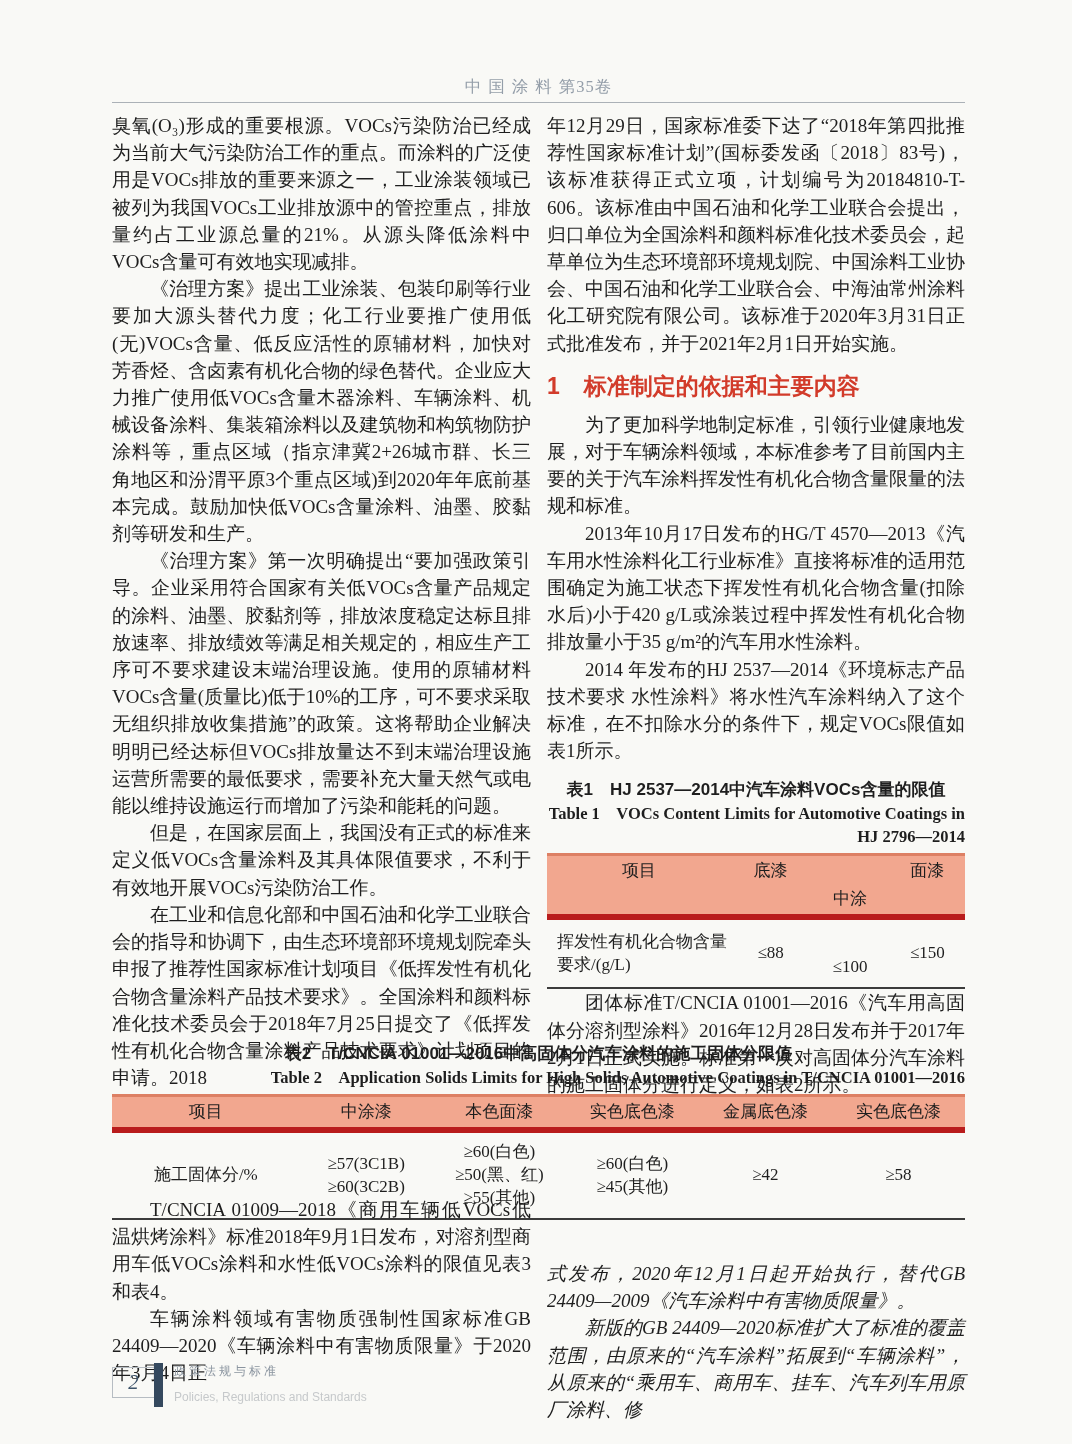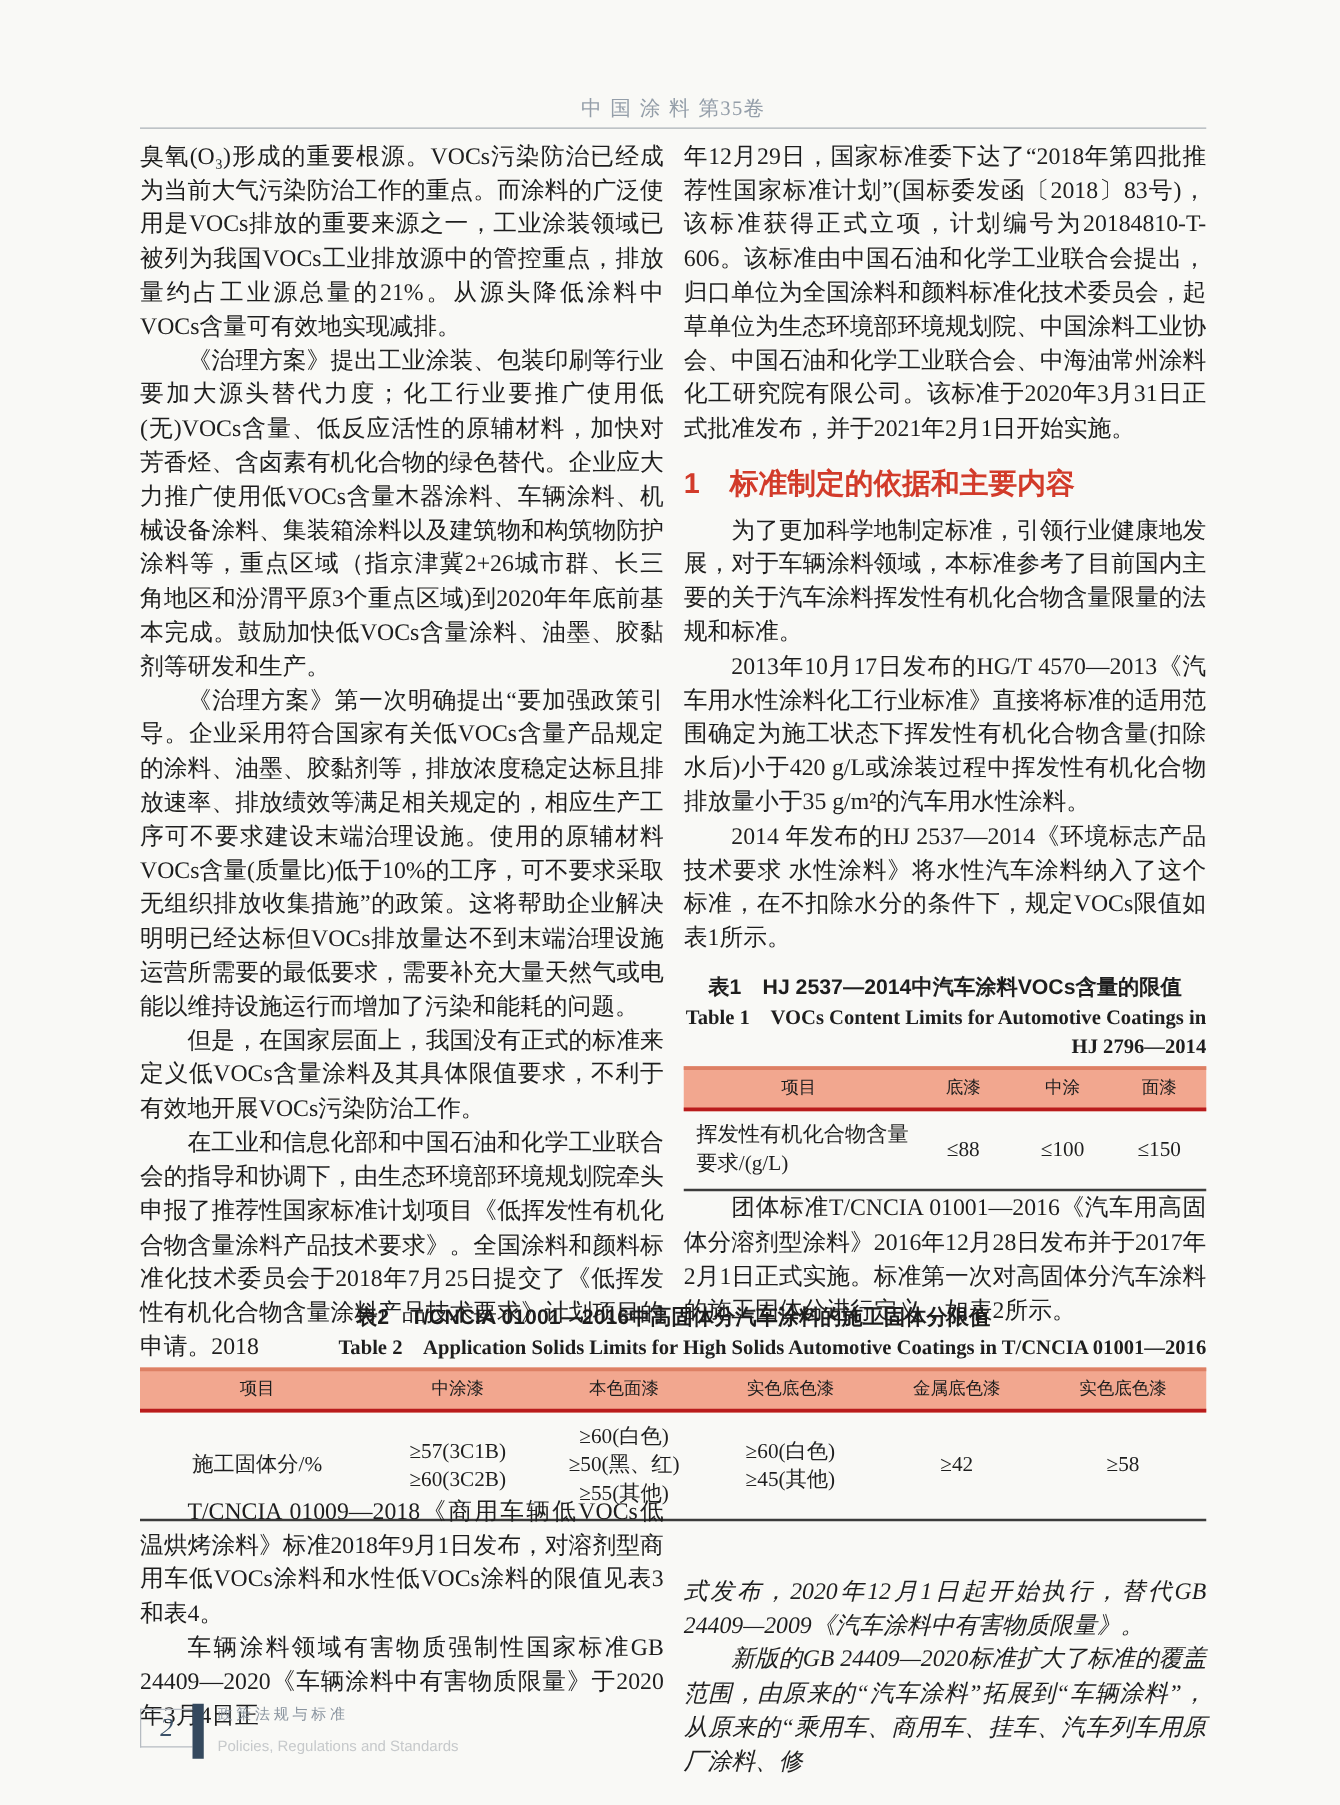--- a/index.html
+++ b/index.html
@@ -25,24 +25,24 @@
          font-size:23px;font-weight:bold;margin:14px 0 10px 0;line-height:30px;}
   .sec-h .num{margin-right:24px;}
   
   .t-cap-zh{font-weight:bold;text-align:center;font-size:17px;line-height:24px;
             font-family:"Liberation Sans","DejaVu Sans",sans-serif;margin-top:14px;}
   .t-cap-en{font-weight:bold;text-align:right;font-size:16.5px;line-height:23px;
             font-family:"Liberation Serif","DejaVu Serif",serif;}
   
   .tbl{border-bottom:2px solid #3c3c3c;margin-top:5px;}
   .tbl-head{display:flex;background:#f2a78f;border-top:3px solid #dd8064;
-            border-bottom:3px solid #b91c1c;font-size:14px;line-height:30px;}
+            border-bottom:6px solid #b91c1c;font-size:17px;line-height:30px;}
   .tbl-head .c{text-align:center;}
   .tbl-row{display:flex;align-items:center;padding:7px 0 9px 0;font-size:17px;line-height:23px;}
-  .t1-c0{width:44%;} .t1-c1{width:19%;} .t1-c2{width:19%;} .t1-c3{width:18%;}
+  .t1-c0{width:44%;} .t1-c1{width:19%;} .t1-c2{width:19%;margin-top:28px;} .t1-c3{width:18%;}
   .t1-label{padding-left:10px;box-sizing:border-box;text-align:left;}
   .t1-val{text-align:center;}
   .tbl2-wrap{position:absolute;left:112px;top:1042px;width:853px;}
   .t2-c0{width:22%;} .t2-c{width:15.6%;}
   .t2-cell{text-align:center;white-space:pre-line;}
   .t2-label{text-align:center;}
   .after-t1{margin-top:26px;}
   
   .foot{position:absolute;left:112px;top:1363px;width:500px;height:56px;}
   .pg-box{position:absolute;left:0;top:4px;width:42px;height:31px;

